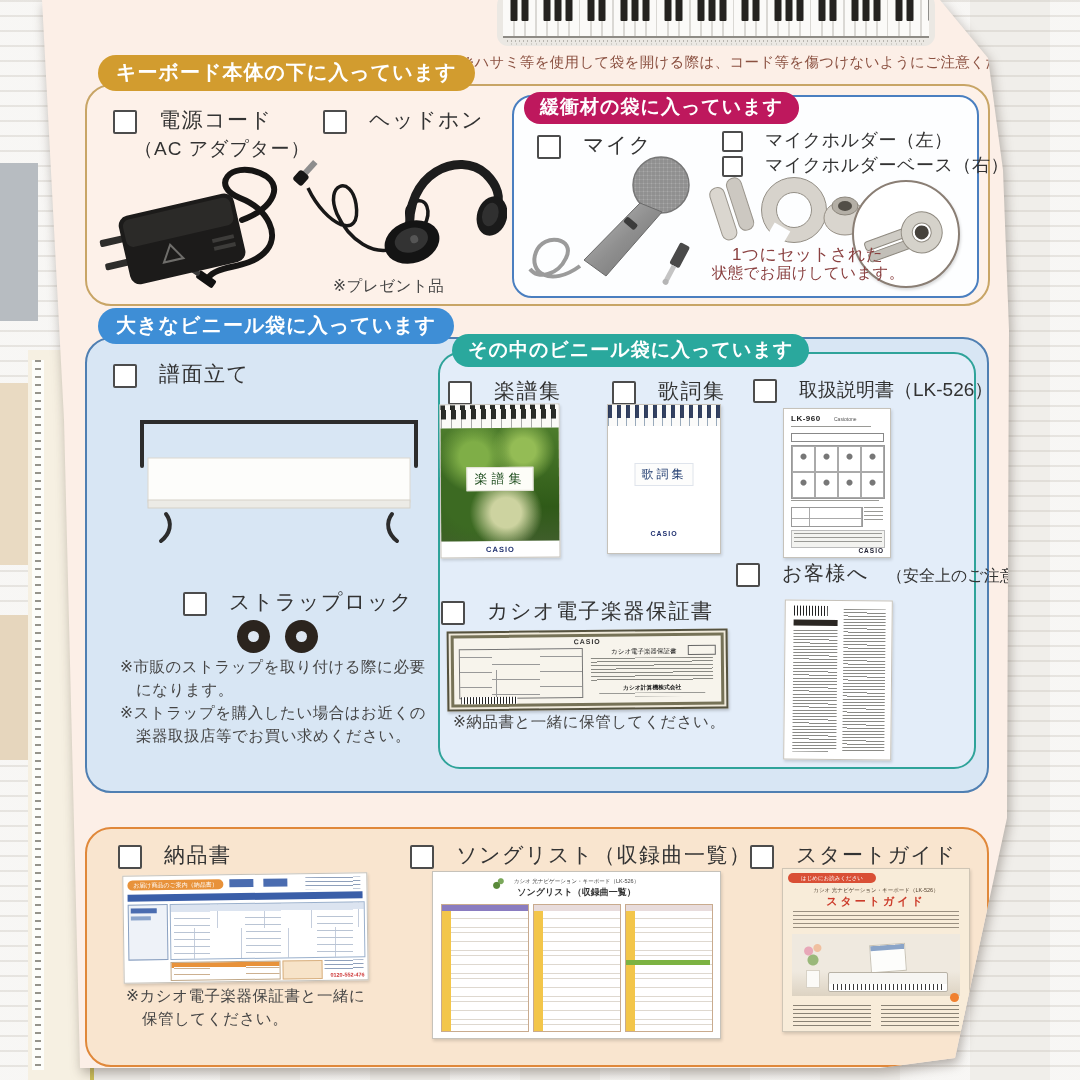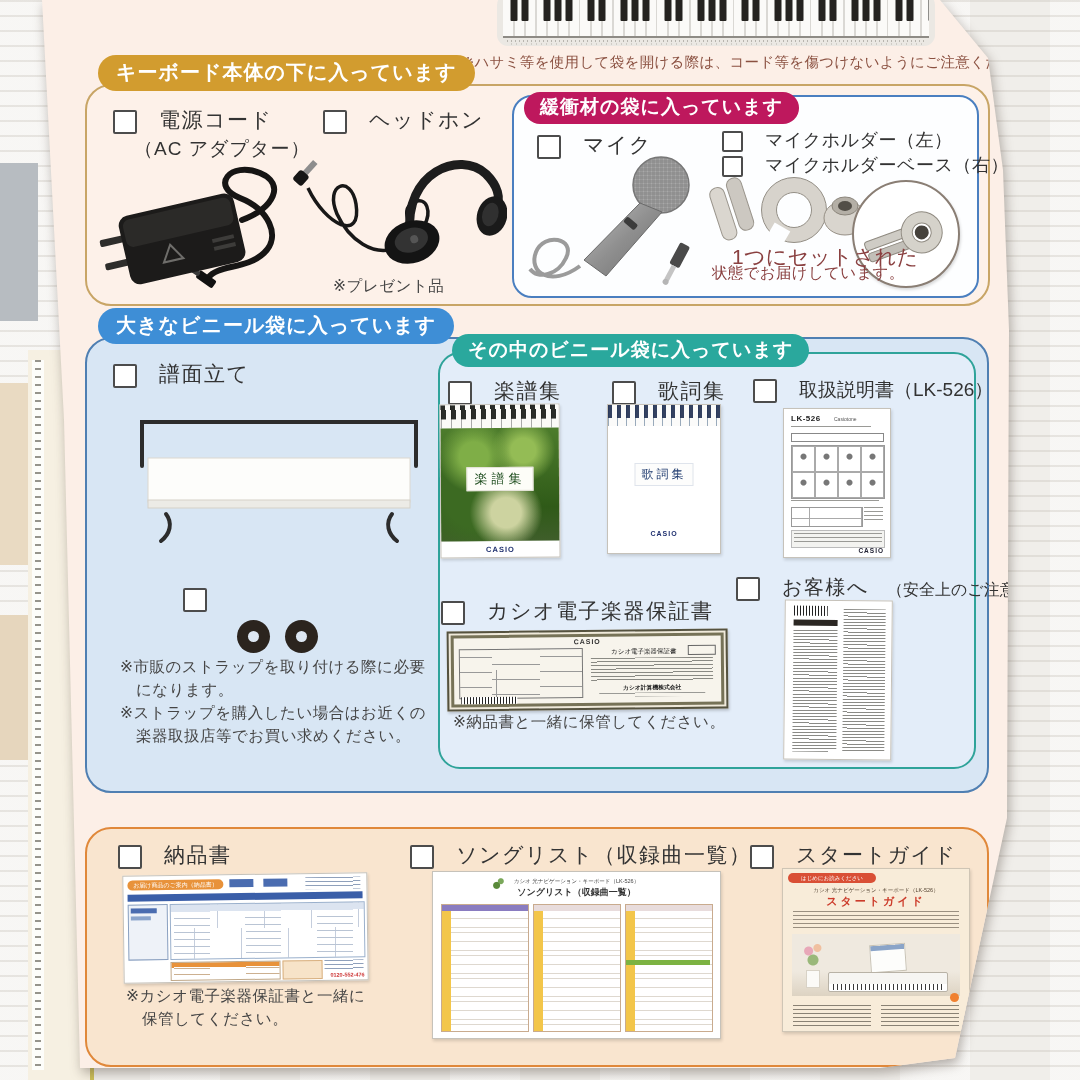--- a/index.html
+++ b/index.html
@@ -200,21 +200,21 @@
         <g transform="rotate(-20 50 52)">
           <rect x="8" y="44" width="44" height="9" rx="3" fill="#cfccc5" stroke="#8f8a80" stroke-width="1"></rect>
           <rect x="8" y="56" width="44" height="9" rx="3" fill="#c2bfb8" stroke="#8f8a80" stroke-width="1"></rect>
           <circle cx="66" cy="54" r="15" fill="none" stroke="#d5d2ca" stroke-width="11"></circle>
           <circle cx="66" cy="54" r="20.5" fill="none" stroke="#8f8a80" stroke-width="1"></circle>
           <circle cx="66" cy="54" r="9.5" fill="none" stroke="#8f8a80" stroke-width="1"></circle>
           <circle cx="66" cy="54" r="7" fill="#46423c"></circle>
         </g>
       </svg>
     </div>
-    <div class="rednote" style="left:732px;top:243px;font-size:21px;color:#8a4040;">1つにセットされた</div>
+    <div class="rednote" style="left:732px;top:243px;font-size:17px;color:#8a4040;">1つにセットされた</div>
     <div class="rednote" style="left:712px;top:263px;font-size:15.5px;color:#8a4040;">状態でお届けしています。</div>
 
     <div class="obox" style="left:85px;top:337px;width:900px;height:452px;border:2.5px solid #4f7fb2;background:#d8e6f4;"></div>
     <div class="pill" style="left:98px;top:308px;background:#3e8ed6;">大きなビニール袋に入っています</div>
 
     <div class="row" style="left:113px;top:360px">
       <span class="cb"></span>
       <span class="lbl">譜面立て</span>
     </div>
 
@@ -223,20 +223,21 @@
         <path d="M16 66 V22 H290 V66" fill="none" stroke="#2c2c2c" stroke-width="4" stroke-linecap="round"></path>
         <rect x="22" y="58" width="262" height="44" fill="#fdfdfb" stroke="#dcd8d0" stroke-width="1"></rect>
         <rect x="22" y="100" width="262" height="8" fill="#ecebe6" stroke="#d5d1c8" stroke-width="1"></rect>
         <path d="M40 114 c7 9 4 20 -5 27" fill="none" stroke="#2c2c2c" stroke-width="4" stroke-linecap="round"></path>
         <path d="M266 114 c-7 9 -4 20 5 27" fill="none" stroke="#2c2c2c" stroke-width="4" stroke-linecap="round"></path>
       </svg>
     </div>
 
     <div class="row" style="left:183px;top:588px">
       <span class="cb"></span>
+      <span class="lbl">ストラップロック</span>
     </div>
     <div class="donut" style="left:237px;top:620px;"></div>
     <div class="donut" style="left:285px;top:620px;"></div>
     <div class="note" style="left:120px;top:657px;">※市販のストラップを取り付ける際に必要</div>
     <div class="note" style="left:136px;top:680px;">になります。</div>
     <div class="note" style="left:120px;top:703px;">※ストラップを購入したい場合はお近くの</div>
     <div class="note" style="left:136px;top:726px;">楽器取扱店等でお買い求めください。</div>
 
     <div class="obox" style="left:438px;top:352px;width:534px;height:413px;border:2.5px solid #2fa39a;background:#e3edf9;border-radius:22px;"></div>
     <div class="pill" style="left:452px;top:334px;background:#2aa89d;font-size:19px;padding:3px 16px 4px;">その中のビニール袋に入っています</div>
@@ -276,21 +277,21 @@
       <div style="position:absolute;left:0;top:0;right:0;height:13px;
                   background:repeating-linear-gradient(90deg,rgba(30,45,80,.9) 0 4.5px,transparent 4.5px 9px);"></div>
       <div style="position:absolute;left:0;top:21px;right:0;bottom:0;
                   background:linear-gradient(180deg,#46700 0,#4a74aa 0,#7da0c8 28%,#c8d9ea 52%,#edf3f9 75%,#fafcfe 100%);"></div>
       <div class="serifttl" style="position:absolute;left:50%;top:58px;transform:translateX(-50%);background:#fdfdfc;
                   padding:2px 6px;font-size:12px;color:#1e3a6e;letter-spacing:3px;white-space:nowrap;border:1px solid #dfe4ec;">歌詞集</div>
       <div class="casio" style="position:absolute;left:0;right:0;bottom:16px;text-align:center;font-size:7px;">CASIO</div>
     </div>
 
     <div class="minidoc" style="left:783px;top:408px;width:106px;height:148px;">
-      <div style="position:absolute;left:7px;top:5px;font-size:8px;font-weight:bold;color:#222;letter-spacing:.5px;">LK-526</div>
+      <div style="position:absolute;left:7px;top:5px;font-size:8px;font-weight:bold;color:#222;letter-spacing:.5px;">LK-960</div>
       <div style="position:absolute;left:50px;top:7px;font-size:5px;color:#555;">Casiotone</div>
       <div class="tlines" style="left:7px;top:17px;width:80px;height:4px;"></div>
       <div style="position:absolute;left:7px;top:24px;width:91px;height:7px;border:0.5px solid #888;"></div>
       <div style="position:absolute;left:7px;top:36px;width:92px;height:52px;display:grid;grid-template-columns:repeat(4,1fr);grid-template-rows:1fr 1fr;border:1px solid #999;">
         <div style="border:0.5px solid #aaa;background:radial-gradient(circle at 50% 40%,#777 0 2.5px,transparent 3.5px);"></div>
         <div style="border:0.5px solid #aaa;background:radial-gradient(circle at 50% 40%,#777 0 2.5px,transparent 3.5px);"></div>
         <div style="border:0.5px solid #aaa;background:radial-gradient(circle at 50% 40%,#777 0 2.5px,transparent 3.5px);"></div>
         <div style="border:0.5px solid #aaa;background:radial-gradient(circle at 50% 40%,#777 0 2.5px,transparent 3.5px);"></div>
         <div style="border:0.5px solid #aaa;background:radial-gradient(circle at 50% 40%,#777 0 2.5px,transparent 3.5px);"></div>
         <div style="border:0.5px solid #aaa;background:radial-gradient(circle at 50% 40%,#777 0 2.5px,transparent 3.5px);"></div>
@@ -300,21 +301,21 @@
       <div class="tlines" style="left:7px;top:91px;width:88px;height:3px;"></div>
       <div style="position:absolute;left:7px;top:98px;width:70px;height:18px;border:0.5px solid #999;
                   background:repeating-linear-gradient(180deg,transparent 0 5px,#aaa 5px 5.5px),repeating-linear-gradient(90deg,transparent 0 17px,#aaa 17px 17.5px);"></div>
       <div class="tlines" style="left:80px;top:98px;width:19px;height:16px;"></div>
       <div style="position:absolute;left:7px;top:121px;width:92px;height:16px;background:#f3f3f0;border:0.5px solid #bbb;">
         <div class="tlines" style="left:2px;top:2px;right:2px;height:11px;"></div>
       </div>
       <div class="casio" style="position:absolute;right:6px;bottom:3px;font-size:6.5px;color:#223;">CASIO</div>
     </div>
 
-    <div class="row" style="left:736px;top:574px">
+    <div class="row" style="left:736px;top:560px">
       <span class="cb"></span>
       <span class="lbl" style="font-size:20px;">お客様へ</span>
       <span class="lbl" style="font-size:16px;letter-spacing:0;margin-left:-4px;">（安全上のご注意）</span>
     </div>
     <div class="minidoc" style="left:784px;top:600px;width:106px;height:158px;transform:rotate(0.6deg);">
       <div class="barcode" style="left:8px;top:5px;width:34px;height:10px;"></div>
       <div style="position:absolute;left:8px;top:19px;width:44px;height:6px;background:#2b2723;"></div>
       <div class="tlines" style="left:8px;top:29px;width:44px;height:122px;background:repeating-linear-gradient(180deg,#8a8a86 0 1px,transparent 1px 3.2px);"></div>
       <div class="tlines" style="left:58px;top:8px;width:42px;height:143px;background:repeating-linear-gradient(180deg,#8a8a86 0 1px,transparent 1px 3.2px);"></div>
     </div>

